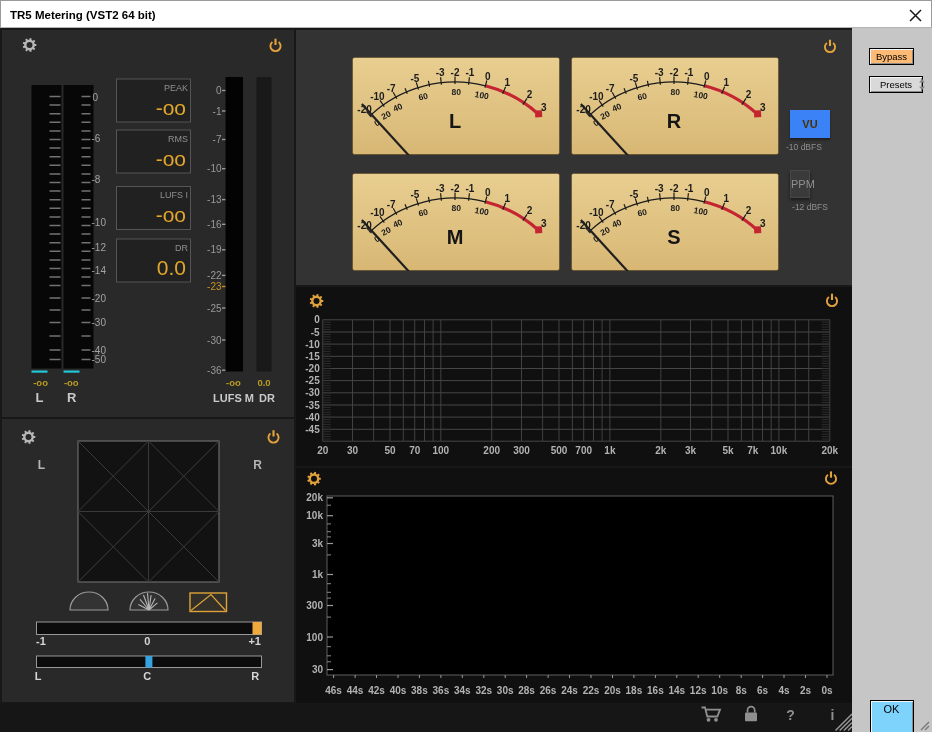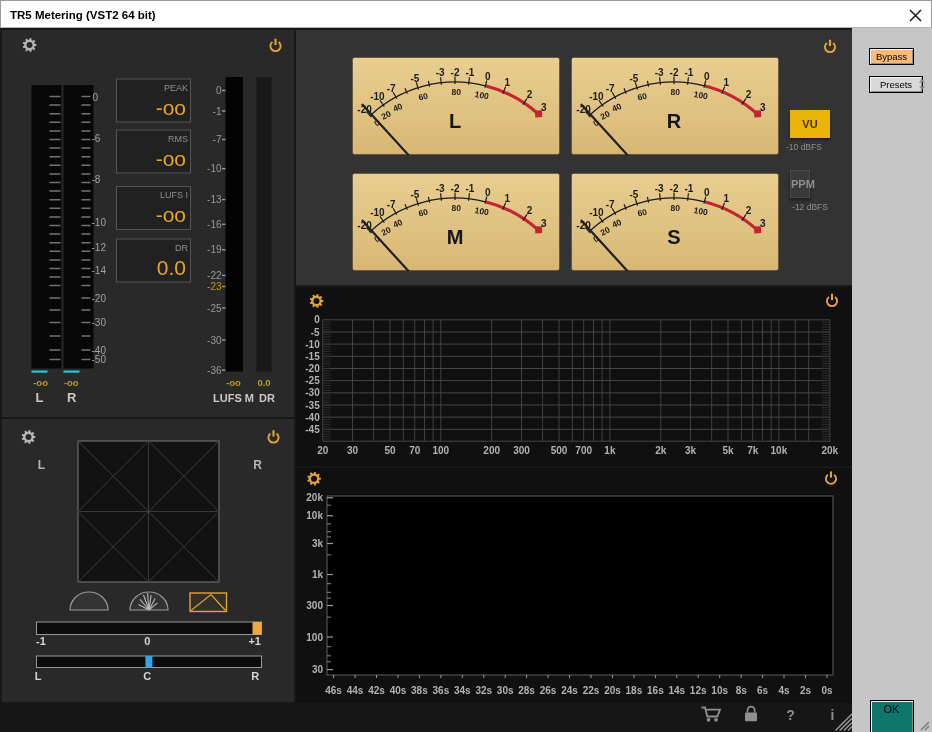--- a/index.html
+++ b/index.html
@@ -256,23 +256,23 @@
         <text x="0" y="0" font-size="8.5" font-weight="600" fill="#1b1b1b" text-anchor="middle" dominant-baseline="central" transform="translate(25 65.9) rotate(-32.4)">0</text>
         <text x="0" y="0" font-size="8.5" font-weight="600" fill="#1b1b1b" text-anchor="middle" dominant-baseline="central" transform="translate(34.1 58.2) rotate(-27.9)">20</text>
         <text x="0" y="0" font-size="8.5" font-weight="600" fill="#1b1b1b" text-anchor="middle" dominant-baseline="central" transform="translate(45.7 50.5) rotate(-22.6)">40</text>
         <text x="0" y="0" font-size="8.5" font-weight="600" fill="#1b1b1b" text-anchor="middle" dominant-baseline="central" transform="translate(71.2 39.5) rotate(-12.1)">60</text>
         <text x="0" y="0" font-size="8.5" font-weight="600" fill="#1b1b1b" text-anchor="middle" dominant-baseline="central" transform="translate(104.2 35) rotate(0.4)">80</text>
         <text x="0" y="0" font-size="8.5" font-weight="600" fill="#1b1b1b" text-anchor="middle" dominant-baseline="central" transform="translate(129.8 38.2) rotate(10.2)">100</text>
         <text x="103" y="64" font-size="20" font-weight="700" fill="#151515" text-anchor="middle" dominant-baseline="central">S</text>
         <line x1="103" y1="149" x2="9.9" y2="47.1" stroke="#202020" stroke-width="2.2"></line>
       </svg>
     </div>
-<div class="abs" style="left:790px;top:110px;width:40px;height:28px;background:#eab308;box-shadow:0 2px 2px rgba(0,0,0,0.4);color:#463305;font-size:11px;font-weight:700;text-align:center;line-height:28px;">VU</div>
+<div class="abs" style="left:790px;top:110px;width:40px;height:28px;background:#3b82f6;box-shadow:0 2px 2px rgba(0,0,0,0.4);color:#463305;font-size:11px;font-weight:700;text-align:center;line-height:28px;">VU</div>
 <div class="abs" style="left:786px;top:142px;width:48px;height:9px;color:#8f8f8f;font-size:8.5px;">-10 dBFS</div>
-<div class="abs" style="left:790px;top:170px;width:20px;height:28px;background:#3a3a3a;border:1px solid #484848;box-shadow:0 2px 3px rgba(0,0,0,0.5);color:#8f8f8f;font-size:11px;font-weight:700;text-align:right;line-height:26px;">PPM</div>
+<div class="abs" style="left:790px;top:170px;width:20px;height:28px;background:#3a3a3a;border:1px solid #484848;box-shadow:0 2px 3px rgba(0,0,0,0.5);color:#8f8f8f;font-size:11px;font-weight:400;text-align:right;line-height:26px;">PPM</div>
 <div class="abs" style="left:786px;top:202px;width:48px;height:9px;color:#8f8f8f;font-size:8.5px;text-align:center;">-12 dBFS</div>
 <svg width="556" height="179" viewBox="0 0 556 179" style="position:absolute;left:296px;top:287px;" font-family="Liberation Sans, sans-serif">
       <circle cx="20.5" cy="14" r="4.2" fill="none" stroke="#e0a23c" stroke-width="2.4"></circle>
       <path d="M24.7 14L27.3 14M23.7 16.7L25.7 18.4M21.2 18.1L21.7 20.7M18.4 17.6L17.1 19.9M16.6 15.4L14.1 16.3M16.6 12.6L14.1 11.7M18.4 10.4L17.1 8.1M21.2 9.9L21.7 7.3M23.7 11.3L25.7 9.6" stroke="#e0a23c" stroke-width="2.0" fill="none"></path>
       <path d="M532.9 10 A5.1 5.1 0 1 0 539.1 10" fill="none" stroke="#e5a33b" stroke-width="1.9"></path>
       <line x1="536" y1="6.7" x2="536" y2="13" stroke="#e5a33b" stroke-width="2.1"></line>
       <path d="M26.7 32.8V154.2M56.5 32.8V154.2M77.6 32.8V154.2M94 32.8V154.2M107.3 32.8V154.2M118.7 32.8V154.2M128.5 32.8V154.2M137.1 32.8V154.2M144.8 32.8V154.2M195.7 32.8V154.2M225.5 32.8V154.2M246.6 32.8V154.2M263 32.8V154.2M276.4 32.8V154.2M287.7 32.8V154.2M297.5 32.8V154.2M306.1 32.8V154.2M313.9 32.8V154.2M364.8 32.8V154.2M394.5 32.8V154.2M415.7 32.8V154.2M432 32.8V154.2M445.4 32.8V154.2M456.7 32.8V154.2M466.5 32.8V154.2M475.2 32.8V154.2M482.9 32.8V154.2M499.3 32.8V154.2M512.7 32.8V154.2M533.8 32.8V154.2" stroke="#414141" stroke-width="1" fill="none"></path>
       <path d="M26.7 32.8H533.8M26.7 45H533.8M26.7 57.1H533.8M26.7 69.3H533.8M26.7 81.5H533.8M26.7 93.6H533.8M26.7 105.8H533.8M26.7 118H533.8M26.7 130.1H533.8M26.7 142.3H533.8M26.7 154.2H533.8" stroke="#464646" stroke-width="1" fill="none"></path>
       <path d="M26.7 35.2H34.7M525.8 35.2H533.8M26.7 37.7H34.7M525.8 37.7H533.8M26.7 40.1H34.7M525.8 40.1H533.8M26.7 42.5H34.7M525.8 42.5H533.8M26.7 45H34.7M525.8 45H533.8M26.7 47.4H34.7M525.8 47.4H533.8M26.7 49.8H34.7M525.8 49.8H533.8M26.7 52.3H34.7M525.8 52.3H533.8M26.7 54.7H34.7M525.8 54.7H533.8M26.7 57.1H34.7M525.8 57.1H533.8M26.7 59.6H34.7M525.8 59.6H533.8M26.7 62H34.7M525.8 62H533.8M26.7 64.4H34.7M525.8 64.4H533.8M26.7 66.9H34.7M525.8 66.9H533.8M26.7 69.3H34.7M525.8 69.3H533.8M26.7 71.7H34.7M525.8 71.7H533.8M26.7 74.2H34.7M525.8 74.2H533.8M26.7 76.6H34.7M525.8 76.6H533.8M26.7 79H34.7M525.8 79H533.8M26.7 81.5H34.7M525.8 81.5H533.8M26.7 83.9H34.7M525.8 83.9H533.8M26.7 86.3H34.7M525.8 86.3H533.8M26.7 88.8H34.7M525.8 88.8H533.8M26.7 91.2H34.7M525.8 91.2H533.8M26.7 93.6H34.7M525.8 93.6H533.8M26.7 96.1H34.7M525.8 96.1H533.8M26.7 98.5H34.7M525.8 98.5H533.8M26.7 100.9H34.7M525.8 100.9H533.8M26.7 103.4H34.7M525.8 103.4H533.8M26.7 105.8H34.7M525.8 105.8H533.8M26.7 108.2H34.7M525.8 108.2H533.8M26.7 110.7H34.7M525.8 110.7H533.8M26.7 113.1H34.7M525.8 113.1H533.8M26.7 115.5H34.7M525.8 115.5H533.8M26.7 118H34.7M525.8 118H533.8M26.7 120.4H34.7M525.8 120.4H533.8M26.7 122.8H34.7M525.8 122.8H533.8M26.7 125.3H34.7M525.8 125.3H533.8M26.7 127.7H34.7M525.8 127.7H533.8M26.7 130.1H34.7M525.8 130.1H533.8M26.7 132.6H34.7M525.8 132.6H533.8M26.7 135H34.7M525.8 135H533.8M26.7 137.4H34.7M525.8 137.4H533.8M26.7 139.9H34.7M525.8 139.9H533.8M26.7 142.3H34.7M525.8 142.3H533.8M26.7 144.7H34.7M525.8 144.7H533.8M26.7 147.2H34.7M525.8 147.2H533.8M26.7 149.6H34.7M525.8 149.6H533.8M26.7 152H34.7M525.8 152H533.8" stroke="#343434" stroke-width="0.8" fill="none"></path>
       <text x="23.7" y="32.8" font-size="10" font-weight="700" fill="#b2b2b2" text-anchor="end" dominant-baseline="central">0</text>
@@ -388,18 +388,18 @@
       <line x1="13.1" y1="26.5" x2="17" y2="22.6" stroke="#9a9a9a" stroke-width="1.4"></line>
       <line x1="17.3" y1="26.5" x2="17" y2="26.8" stroke="#9a9a9a" stroke-width="1.4"></line>
     </svg>
 <div class="abs" style="left:852px;top:28px;width:80px;height:704px;background:#c6c6c6;"></div>
 <div class="abs" style="left:869px;top:47.5px;width:45px;height:17px;background:#fdba74;border:1px solid #000;box-shadow:inset 1px 1px 0 #f5f5f5, inset -1px -1px 0 #8a8a8a;font-size:9.5px;color:#000;text-align:center;line-height:15px;">Bypass</div>
 <div class="abs" style="left:869px;top:75.5px;width:54px;height:17px;background:#d9d9d9;border:1px solid #000;box-shadow:inset 1px 1px 0 #f5f5f5, inset -1px -1px 0 #8a8a8a;font-size:9.5px;color:#000;text-align:center;line-height:15px;">Presets</div>
 <svg class="abs" style="left:918px;top:78px;" width="8" height="13" viewBox="0 0 8 13">
       <path d="M4 1 L7 4.5 H1 Z" fill="#858585"></path>
       <path d="M4 12 L7 8.5 H1 Z" fill="#858585"></path>
     </svg>
-<div class="abs" style="left:869.5px;top:699.5px;width:44px;height:34px;background:#0f766e;border:1px solid #000;box-shadow:inset 1px 1px 0 #f5f5f5, inset -1px -1px 0 #8a8a8a;font-size:9.5px;color:#000;text-align:center;line-height:16px;font-size:11px;">OK</div>
+<div class="abs" style="left:869.5px;top:699.5px;width:44px;height:34px;background:#7dd3fc;border:1px solid #000;box-shadow:inset 1px 1px 0 #f5f5f5, inset -1px -1px 0 #8a8a8a;font-size:9.5px;color:#000;text-align:center;line-height:16px;font-size:11px;">OK</div>
 <svg class="abs" style="left:917px;top:718px;" width="13" height="13" viewBox="0 0 13 13">
       <line x1="12" y1="12" x2="12" y2="12" stroke="#7a7a7a" stroke-width="1.4"></line>
       <line x1="8" y1="12" x2="12" y2="8" stroke="#7a7a7a" stroke-width="1.4"></line>
       <line x1="4" y1="12" x2="12" y2="4" stroke="#7a7a7a" stroke-width="1.4"></line>
     </svg>
 </div>
 </body></html>

